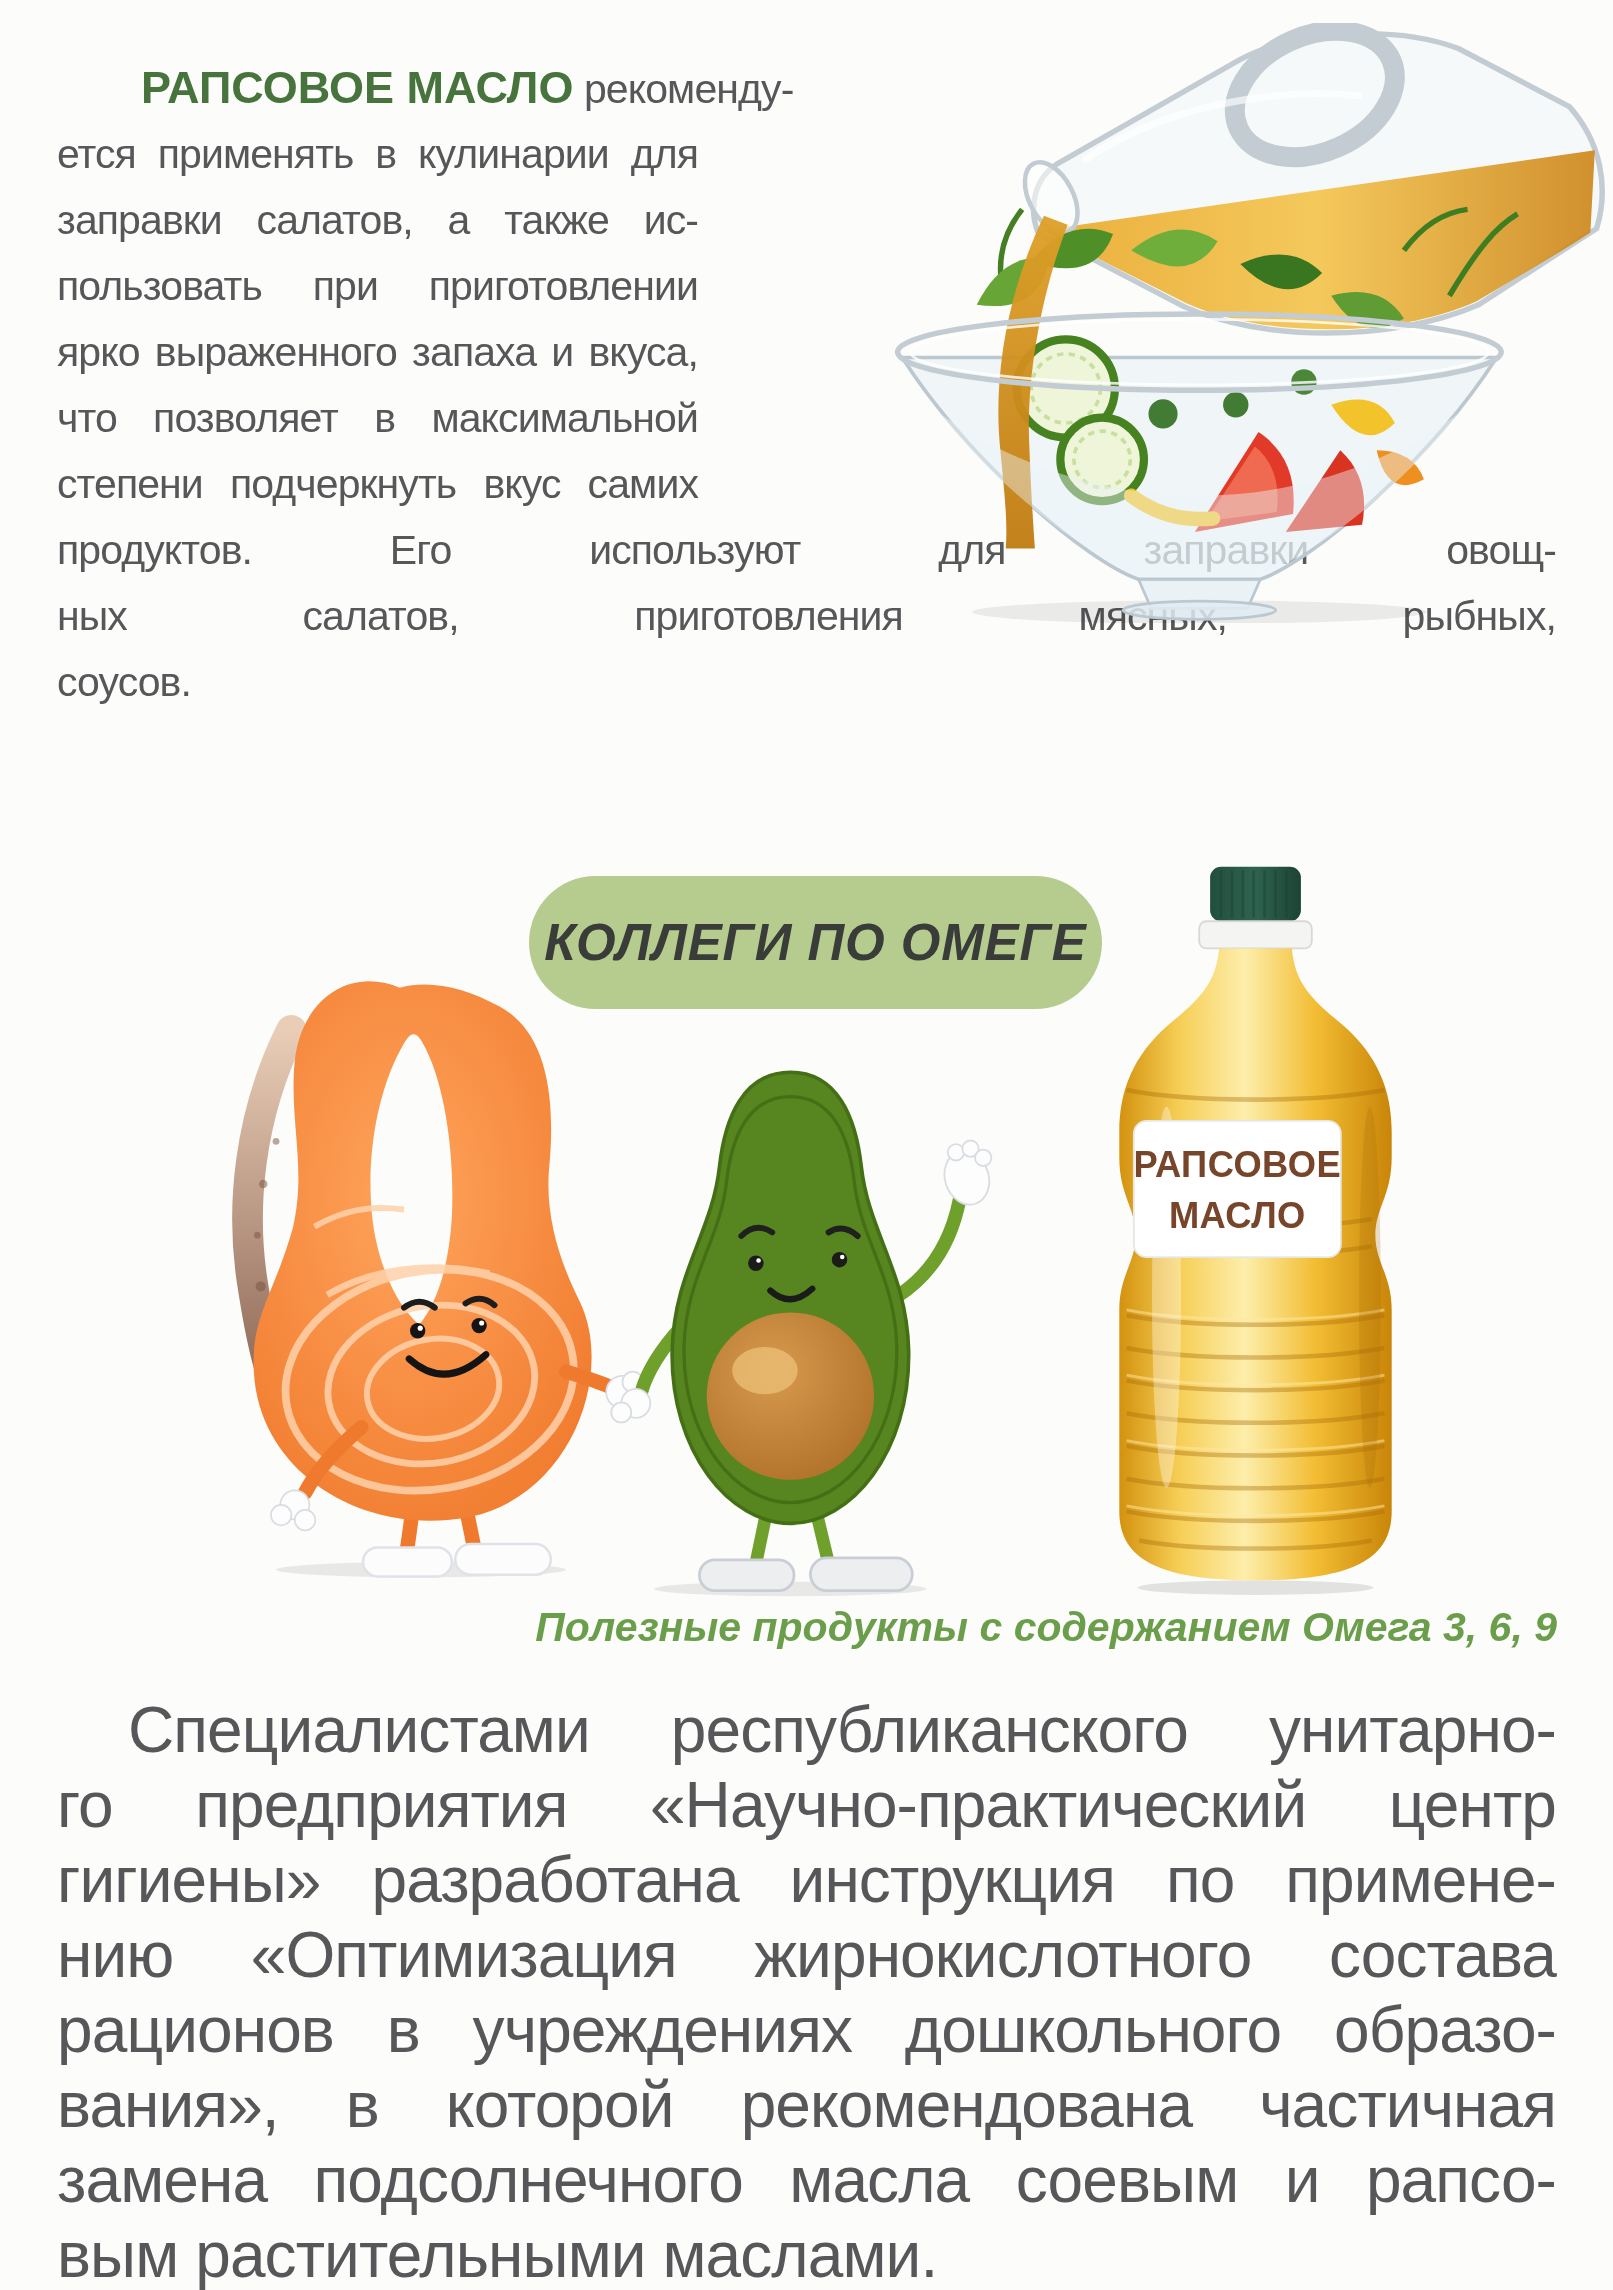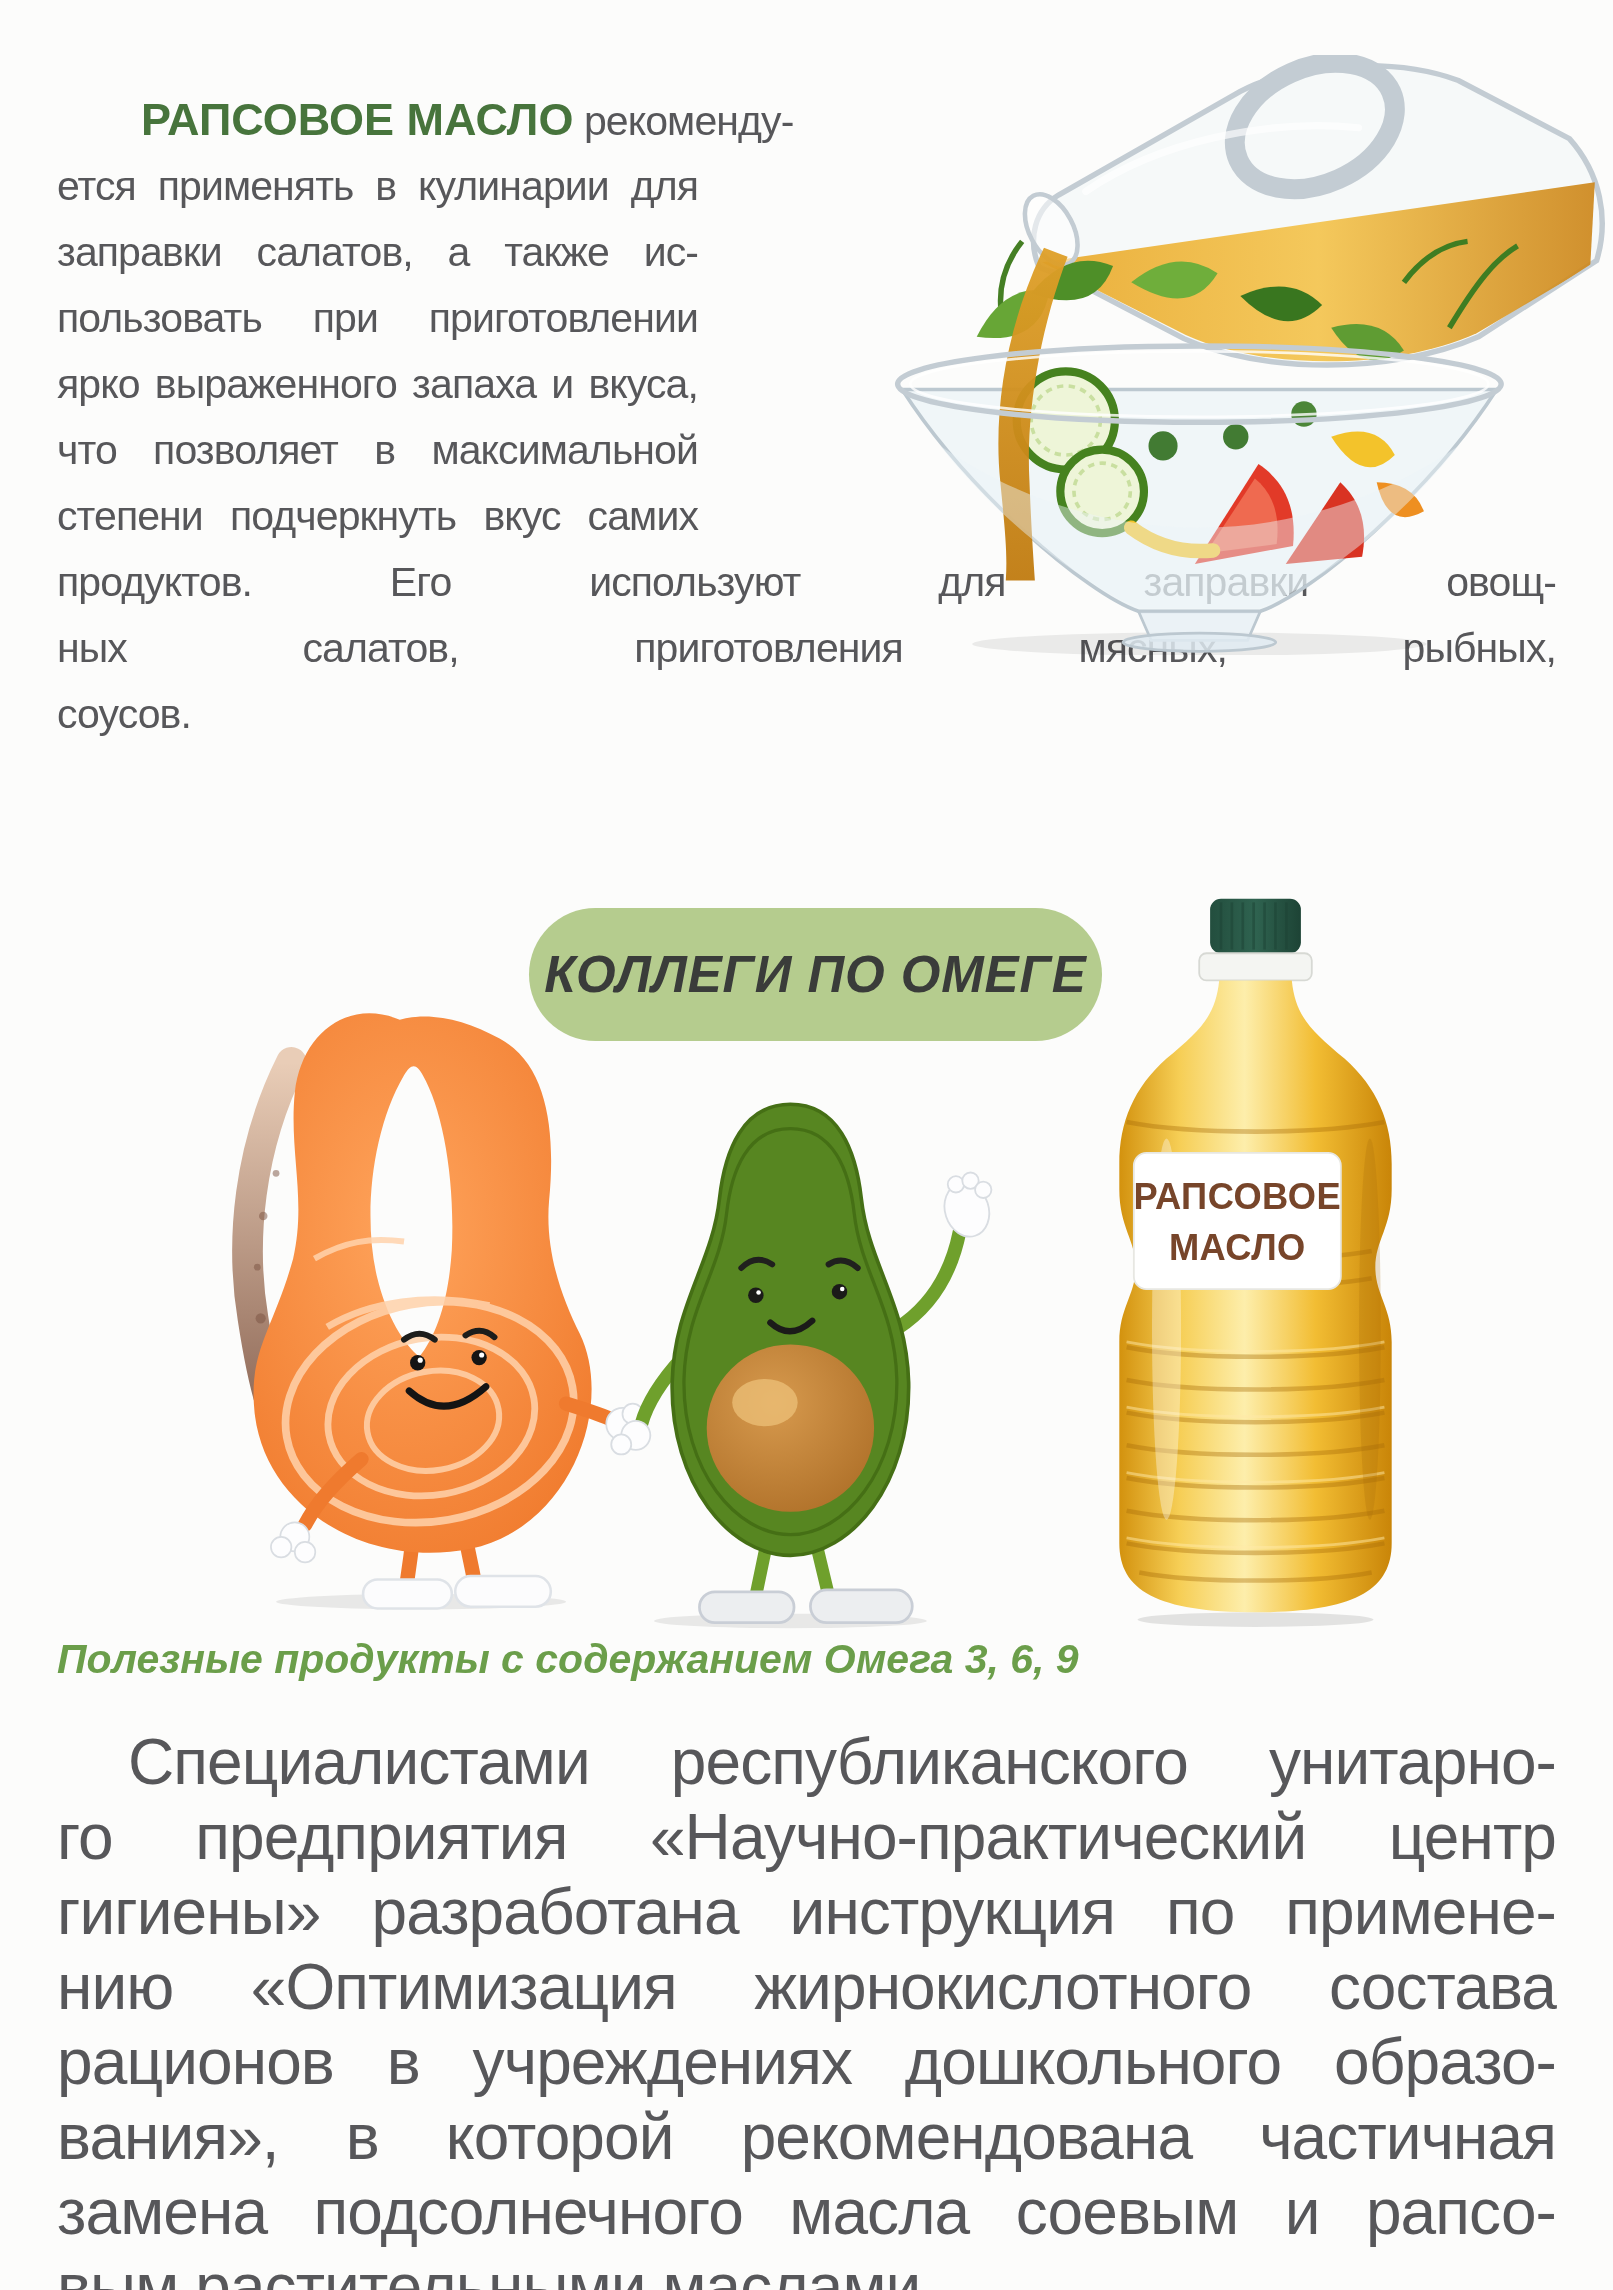--- a/index.html
+++ b/index.html
@@ -18,21 +18,21 @@
   .intro{position:relative;height:806px;}
   .hero{position:absolute;left:647px;top:-32px;width:909px;height:600px;}
   .jline{
     width:641px;height:66px;line-height:66px;
     font-size:41px;letter-spacing:-0.9px;
     text-align:justify;text-align-last:justify;
     white-space:nowrap;
   }
   .jline.wide{width:1499px;}
   .jline.lastline{text-align:right;text-align-last:left;}
-  .firstline{text-indent:84px;margin-top:32px;}
+  .firstline{text-indent:84px;}
   .lead{
     color:var(--heading-green,#47743c);
     font-weight:bold;font-size:45px;letter-spacing:0;
   }
 
   
   .band{position:relative;height:738px;}
   .badge{
     position:absolute;left:472px;top:14.5px;width:573px;height:133px;
     background:var(--badge-bg,#b5cc8e);
@@ -42,21 +42,21 @@
   .badge span{
     font-size:51px;font-weight:bold;font-style:italic;
     color:var(--badge-text,#3a3c3a);letter-spacing:0.9px;
   }
   .salmon{position:absolute;left:91px;top:67px;width:495px;height:657px;}
   .avocado{position:absolute;left:506px;top:164px;width:473px;height:573px;}
   .bottle{position:absolute;left:1026px;top:0px;width:345px;height:736px;}
 
   
   .caption{
-    height:56px;line-height:56px;text-align:left;
+    height:56px;line-height:56px;text-align:right;
     font-size:41px;font-weight:bold;font-style:italic;
     color:var(--caption-green,#6b9e4a);
   }
 
   
   .outro{margin-top:38px;}
   .oline{
     width:1499px;height:75px;line-height:75px;
     font-size:64px;letter-spacing:-0.9px;
     text-align:justify;text-align-last:justify;

